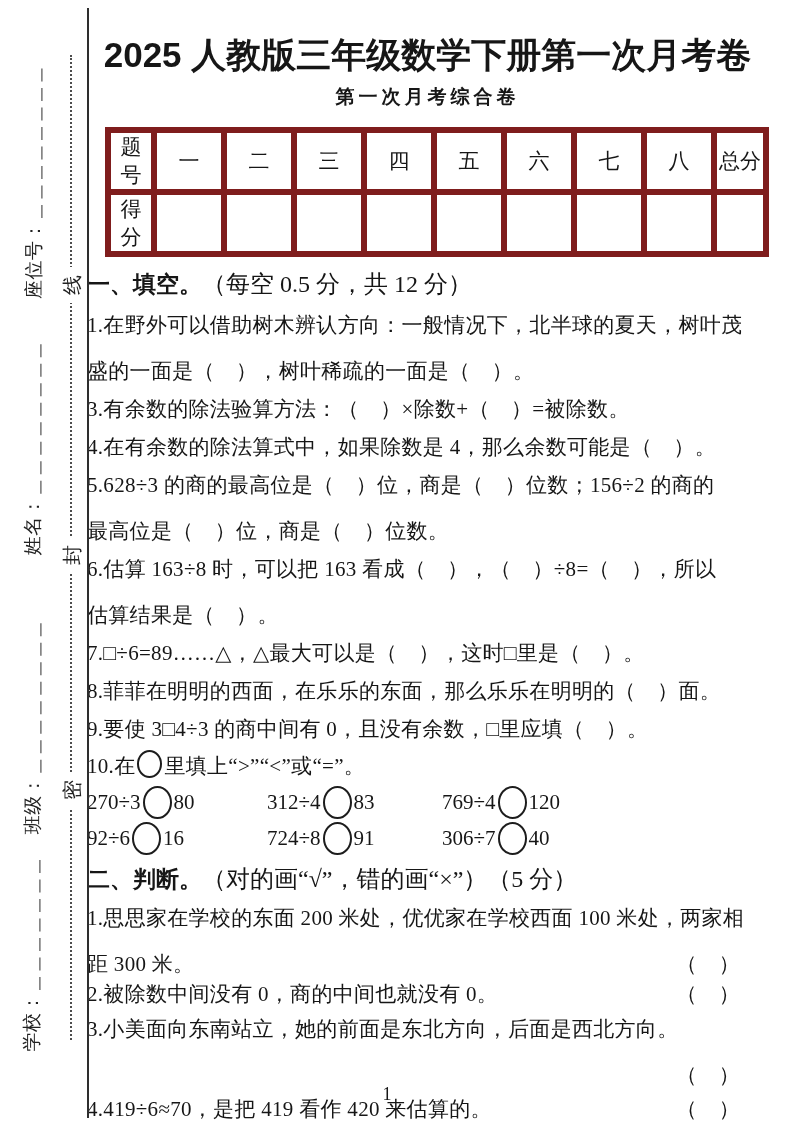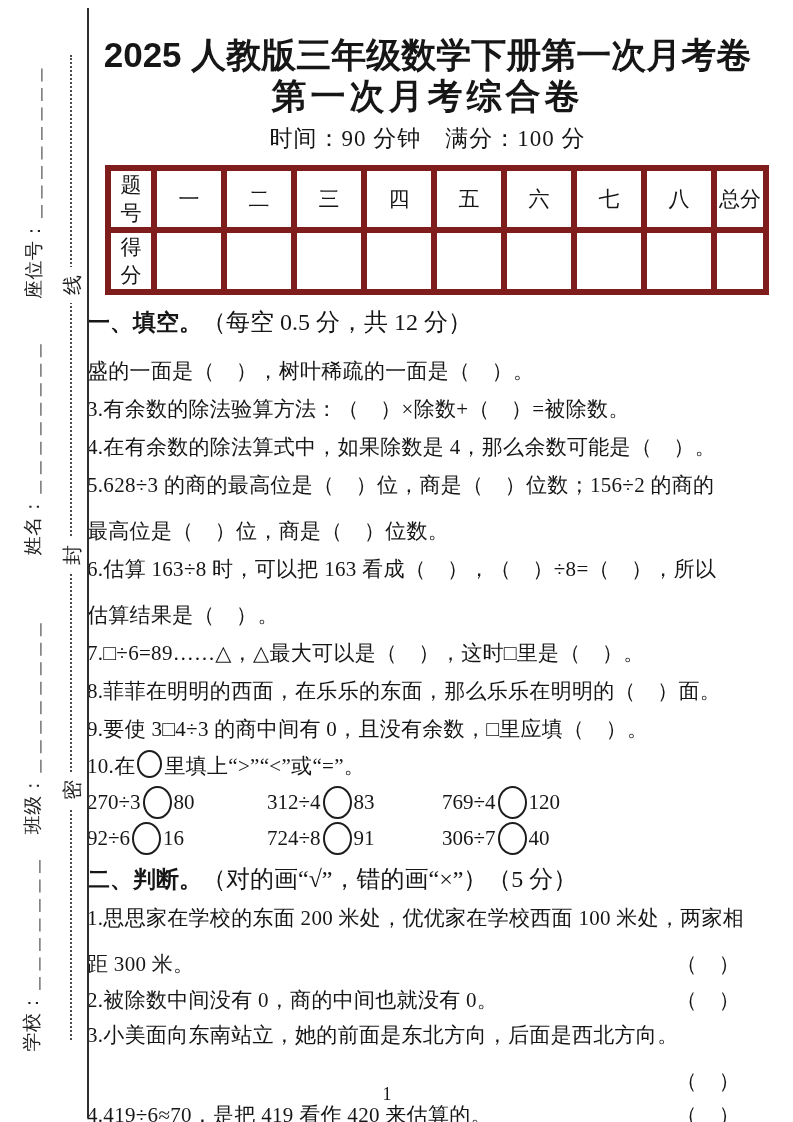--- a/index.html
+++ b/index.html
@@ -19,21 +19,21 @@
   .vlabel{position:absolute;z-index:2;font-size:19px;color:#222;white-space:nowrap;
     letter-spacing:.5px;transform:translate(-50%,-50%) rotate(-90deg);}
   .v-seat{left:34px;top:182px;}
   .v-name{left:33px;top:448px;}
   .v-class{left:33px;top:727px;}
   .v-school{left:32px;top:954px;}
   
   .content{position:absolute;left:87px;top:0;width:681px;}
   .title{margin-top:33px;text-align:center;font-family:"Liberation Sans","DejaVu Sans",sans-serif;
     font-weight:700;font-size:35px;line-height:44px;letter-spacing:0;}
-  .subtitle{margin-top:2px;text-align:center;font-weight:700;font-size:35px;
+  .subtitle{margin-top:2px;text-align:center;font-weight:700;font-size:19px;
     line-height:36px;letter-spacing:4px;}
   .meta{margin-top:10px;text-align:center;font-size:23px;line-height:28px;letter-spacing:1px;}
   table.score{border-collapse:collapse;table-layout:fixed;width:662px;margin:12px 0 0 18px;}
   table.score td{border:6px solid #7f1d1d;height:33px;text-align:center;
     font-size:21px;padding:0;}
   .sec{line-height:30px;}
   .sec1{margin-top:12px;}
   .sec2{margin-top:8px;}
   .sec-b{font-family:"Liberation Sans","DejaVu Sans",sans-serif;font-weight:700;font-size:23px;}
   .sec-r{font-size:24px;}
@@ -64,21 +64,20 @@
 <span class="seal-char" style="top:790px">密</span>
 <div class="vlabel v-seat">座位号：＿＿＿＿＿＿＿＿</div>
 <div class="vlabel v-name">姓名：＿＿＿＿＿＿＿＿</div>
 <div class="vlabel v-class">班级：＿＿＿＿＿＿＿＿</div>
 <div class="vlabel v-school">学校：＿＿＿＿＿＿＿</div>
 
 <div class="content">
 
   <div class="title">2025 人教版三年级数学下册第一次月考卷</div>
   <div class="subtitle">第一次月考综合卷</div>
-  <div class="meta">时间：90 分钟　满分：100 分</div>
 
   <table class="score">
     <colgroup>
       <col style="width:46px">
         <col style="width:70px">
         <col style="width:70px">
         <col style="width:70px">
       <col style="width:70px">
         <col style="width:70px">
         <col style="width:70px">
@@ -111,20 +110,21 @@
       <td></td>
       <td></td>
     </tr>
   </tbody>
     </table>
 
   <div class="sec sec1">
     <span class="sec-b">一、填空。</span><span class="sec-r">（每空 0.5 分，共 12 分）</span>
   </div>
 
+  <div class="q">1.在野外可以借助树木辨认方向：一般情况下，北半球的夏天，树叶茂</div>
   <div class="q2">盛的一面是（　），树叶稀疏的一面是（　）。</div>
   <div class="q">3.有余数的除法验算方法：（　）×除数+（　）=被除数。</div>
   <div class="q">4.在有余数的除法算式中，如果除数是 4，那么余数可能是（　）。</div>
   <div class="q">5.628÷3 的商的最高位是（　）位，商是（　）位数；156÷2 的商的</div>
   <div class="q2">最高位是（　）位，商是（　）位数。</div>
   <div class="q">6.估算 163÷8 时，可以把 163 看成（　），（　）÷8=（　），所以</div>
   <div class="q2">估算结果是（　）。</div>
   <div class="q">7.□÷6=89……△，△最大可以是（　），这时□里是（　）。</div>
   <div class="q">8.菲菲在明明的西面，在乐乐的东面，那么乐乐在明明的（　）面。</div>
   <div class="q">9.要使 3□4÷3 的商中间有 0，且没有余数，□里应填（　）。</div>
@@ -170,21 +170,21 @@
 
   <div class="sec sec2">
     <span class="sec-b">二、判断。</span><span class="sec-r">（对的画“√”，错的画“×”）（5 分）</span>
   </div>
 
   <div class="q" style="margin-top:6px">1.思思家在学校的东面 200 米处，优优家在学校西面 100 米处，两家相</div>
   <div class="q2 jline">
     <span>距 300 米。</span>
     <span class="jb">（　）</span>
   </div>
-  <div class="q jline" style="margin-top:6px">
+  <div class="q jline" style="margin-top:0">
     <span>2.被除数中间没有 0，商的中间也就没有 0。</span>
     <span class="jb">（　）</span>
   </div>
   <div class="q" style="margin-top:5px">3.小美面向东南站立，她的前面是东北方向，后面是西北方向。</div>
   <div class="q2 jline">
     <span class="jb">（　）</span>
   </div>
   <div class="q jline" style="margin-top:4px">
     <span>4.419÷6≈70，是把 419 看作 420 来估算的。</span>
     <span class="jb">（　）</span>

